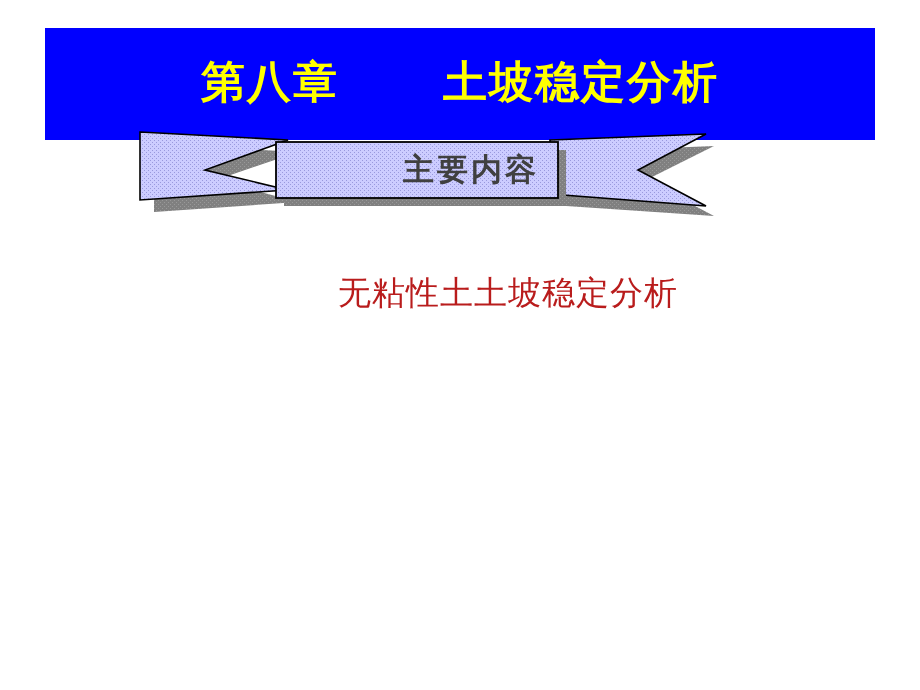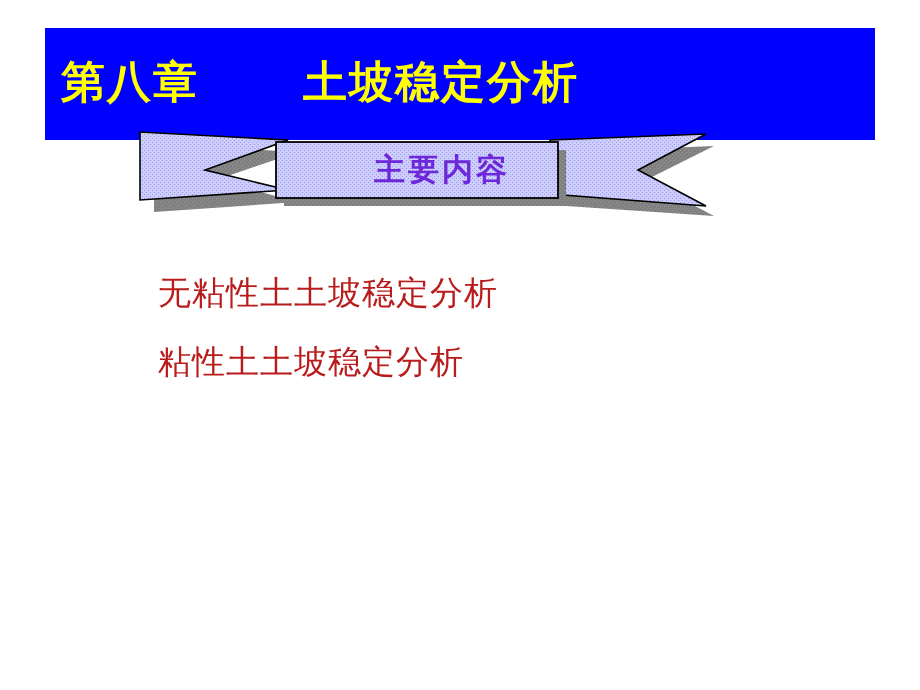--- a/index.html
+++ b/index.html
@@ -14,20 +14,21 @@
     overflow: hidden;
     font-family: "DejaVu Sans", "Liberation Sans", sans-serif;
   }
 
   #slide {
     position: absolute;
     left: 0; top: 0;
     width: 920px;
     height: 690px;
     background: #ffffff;
+    text-align: center;
   }
 
   
   #title-bar {
     position: absolute;
     left: 45px;
     top: 28px;
     width: 830px;
     height: 112px;
     background: #0000ff;
@@ -63,26 +64,27 @@
   }
   #ribbon-label {
     position: absolute;
     left: 166px;
     top: 14px;
     width: 332px;
     height: 55px;
     display: flex;
     align-items: center;
     justify-content: center;
-    color: #6d28d9;
+    color: #404040;
     font-family: "DejaVu Sans", "Liberation Sans", sans-serif;
     font-size: 31px;
     font-weight: bold;
     letter-spacing: 3px;
     pointer-events: none;
+    padding-left: 29px;
   }
 
   
   #body-list {
     position: absolute;
     left: 158px;
     top: 258px;
     width: 700px;
   }
   .body-line {
@@ -133,16 +135,15 @@
       <rect x="174" y="22" width="282" height="56" fill="url(#shadowdots)"></rect>
 
       <rect x="166" y="14" width="282" height="56" fill="url(#dots)" stroke="#000000" stroke-width="1.8"></rect>
     </svg>
 
     <div id="ribbon-label">主要内容</div>
   </div>
 
   <div id="body-list">
     <div class="body-line">无粘性土土坡稳定分析</div>
-    <div class="body-line">粘性土土坡稳定分析</div>
   </div>
 
 </div>
 
 </body></html>

